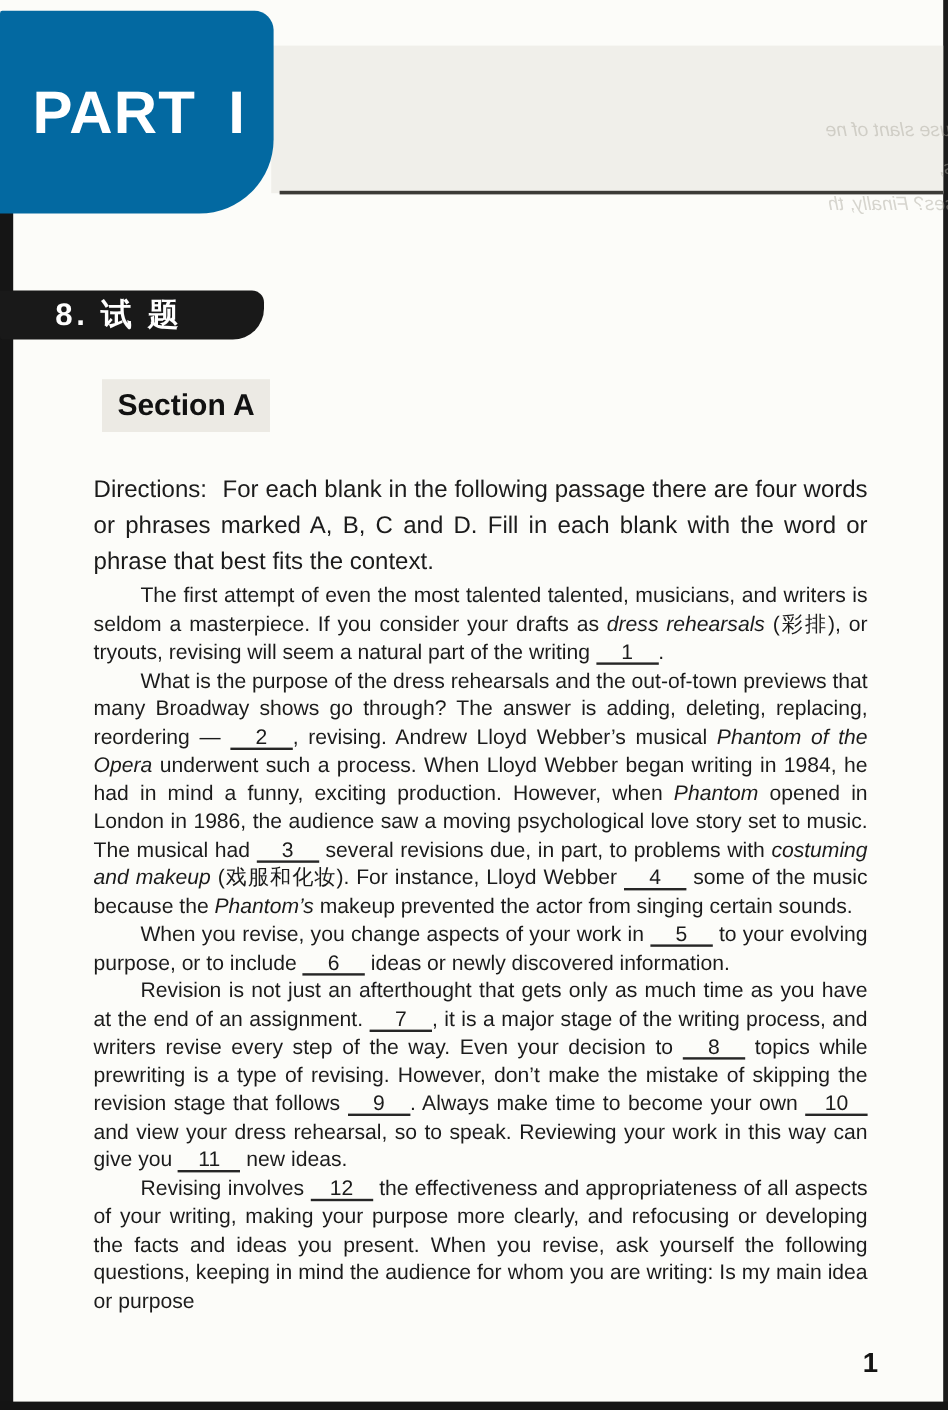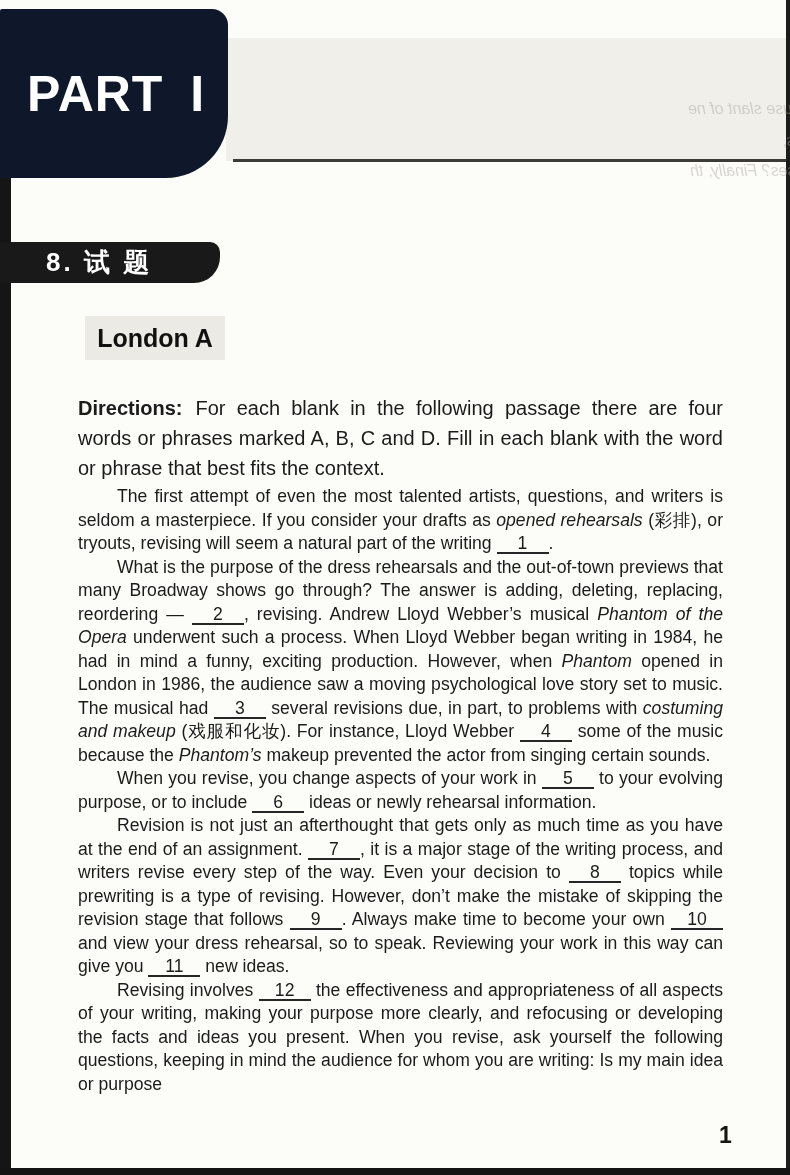--- a/index.html
+++ b/index.html
@@ -7,21 +7,21 @@
         font-family:"Liberation Sans",sans-serif;color:#1c1c1c;}
 
   
   .edge-left{position:absolute;left:0;top:26px;bottom:0;width:11px;background:#151515;}
   .edge-right{position:absolute;right:0;top:0;bottom:0;width:4px;background:#1c1c1c;}
   .edge-bottom{position:absolute;left:0;right:0;bottom:0;height:7px;background:#141414;}
 
   
   .gray-band{position:absolute;left:226px;right:4px;top:38px;height:123px;background:#f0efea;}
   .band-rule{position:absolute;left:233px;right:4px;top:159px;height:3px;background:#3c3b37;}
-  .part-box{position:absolute;left:0;top:9px;width:228px;height:169px;background:#0f172a;
+  .part-box{position:absolute;left:0;top:9px;width:228px;height:169px;background:#0369a1;
             border-radius:2px 16px 62px 0;display:flex;align-items:center;padding-left:27px;box-sizing:border-box;}
   .part-label{color:#ffffff;font-size:50px;font-weight:700;letter-spacing:1px;word-spacing:12px;white-space:nowrap;}
   .cn-title{position:absolute;left:456px;top:101px;font-size:45px;font-weight:700;color:#0f0f0f;
             letter-spacing:9px;white-space:nowrap;z-index:3;}
   .bleed{position:absolute;color:#aaa79c;opacity:.45;font-size:16px;white-space:nowrap;
          transform:scaleX(-1);z-index:1;font-style:italic;}
   .bleed.b1{left:462px;top:62px;}
   .bleed.b2{left:556px;top:94px;}
   .bleed.b3{left:464px;top:124px;}
 
@@ -31,21 +31,21 @@
   .section-banner-label{color:#ffffff;font-size:26px;font-weight:700;letter-spacing:3px;white-space:nowrap;}
 
   
   .section-head{position:absolute;left:85px;top:316px;width:140px;height:44px;background:#eceae4;
                 display:flex;align-items:center;justify-content:center;}
   .section-head-label{font-size:25px;font-weight:700;color:#111;white-space:nowrap;}
 
   
   .directions{position:absolute;left:78px;top:373px;width:645px;font-size:20px;line-height:30px;
               text-align:justify;color:#1b1b1b;}
-  .directions .dir-label{font-weight:700;margin-right:13px;}
+  .directions .dir-label{font-weight:400;margin-right:13px;}
 
   
   .passage{position:absolute;left:78px;top:485px;width:645px;}
   .para{margin:0;font-size:17.6px;line-height:23.5px;text-align:justify;text-indent:39px;color:#1b1b1b;}
   .para em{font-style:italic;}
   .blank{display:inline-block;min-width:48px;text-indent:0;text-align:center;
          border-bottom:2px solid #262626;line-height:1.05;padding:0 2px;}
 
   .page-num{position:absolute;left:719px;top:1122px;font-size:23px;font-weight:700;color:#141414;}
 </style>
@@ -68,28 +68,28 @@
   <div class="part-box">
     <span class="part-label">PART I</span>
   </div>
 
 
   <div class="section-banner">
     <span class="section-banner-label">8. 试 题</span>
   </div>
 
   <div class="section-head">
-    <span class="section-head-label">London A</span>
+    <span class="section-head-label">Section A</span>
   </div>
 
   <p class="directions"><span class="dir-label">Directions:</span><span>For each blank in the following passage there are four words or phrases marked A, B, C and D. Fill in each blank with the word or phrase that best fits the context.</span></p>
 
   <div class="passage">
-      <p class="para"><span>The first attempt of even the most talented artists, questions, and writers is seldom a masterpiece. If you consider your drafts as </span><em>opened rehearsals</em><span> (彩排), or tryouts, revising will seem a natural part of the writing </span><span class="blank">1</span><span>.</span></p>
+      <p class="para"><span>The first attempt of even the most talented talented, musicians, and writers is seldom a masterpiece. If you consider your drafts as </span><em>dress rehearsals</em><span> (彩排), or tryouts, revising will seem a natural part of the writing </span><span class="blank">1</span><span>.</span></p>
       <p class="para"><span>What is the purpose of the dress rehearsals and the out-of-town previews that many Broadway shows go through? The answer is adding, deleting, replacing, reordering — </span><span class="blank">2</span><span>, revising. Andrew Lloyd Webber’s musical </span><em>Phantom of the Opera</em><span> underwent such a process. When Lloyd Webber began writing in 1984, he had in mind a funny, exciting production. However, when </span><em>Phantom</em><span> opened in London in 1986, the audience saw a moving psychological love story set to music. The musical had </span><span class="blank">3</span><span> several revisions due, in part, to problems with </span><em>costuming and makeup</em><span> (戏服和化妆). For instance, Lloyd Webber </span><span class="blank">4</span><span> some of the music because the </span><em>Phantom’s</em><span> makeup prevented the actor from singing certain sounds.</span></p>
-      <p class="para"><span>When you revise, you change aspects of your work in </span><span class="blank">5</span><span> to your evolving purpose, or to include </span><span class="blank">6</span><span> ideas or newly rehearsal information.</span></p>
+      <p class="para"><span>When you revise, you change aspects of your work in </span><span class="blank">5</span><span> to your evolving purpose, or to include </span><span class="blank">6</span><span> ideas or newly discovered information.</span></p>
       <p class="para"><span>Revision is not just an afterthought that gets only as much time as you have at the end of an assignment. </span><span class="blank">7</span><span>, it is a major stage of the writing process, and writers revise every step of the way. Even your decision to </span><span class="blank">8</span><span> topics while prewriting is a type of revising. However, don’t make the mistake of skipping the revision stage that follows </span><span class="blank">9</span><span>. Always make time to become your own </span><span class="blank">10</span><span> and view your dress rehearsal, so to speak. Reviewing your work in this way can give you </span><span class="blank">11</span><span> new ideas.</span></p>
       <p class="para"><span>Revising involves </span><span class="blank">12</span><span> the effectiveness and appropriateness of all aspects of your writing, making your purpose more clearly, and refocusing or developing the facts and ideas you present. When you revise, ask yourself the following questions, keeping in mind the audience for whom you are writing: Is my main idea or purpose</span></p>
     </div>
 
   <div class="page-num">1</div>
 
 </div>
 
 </body></html>

